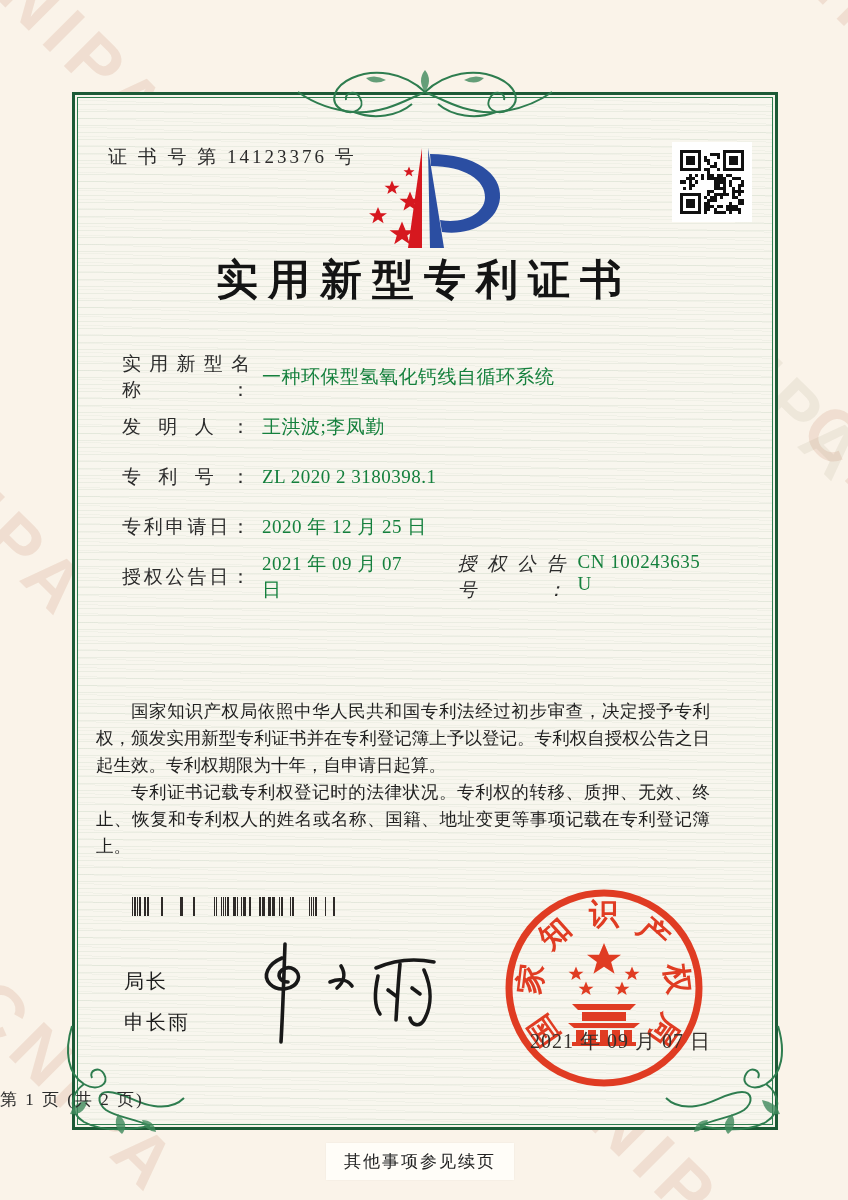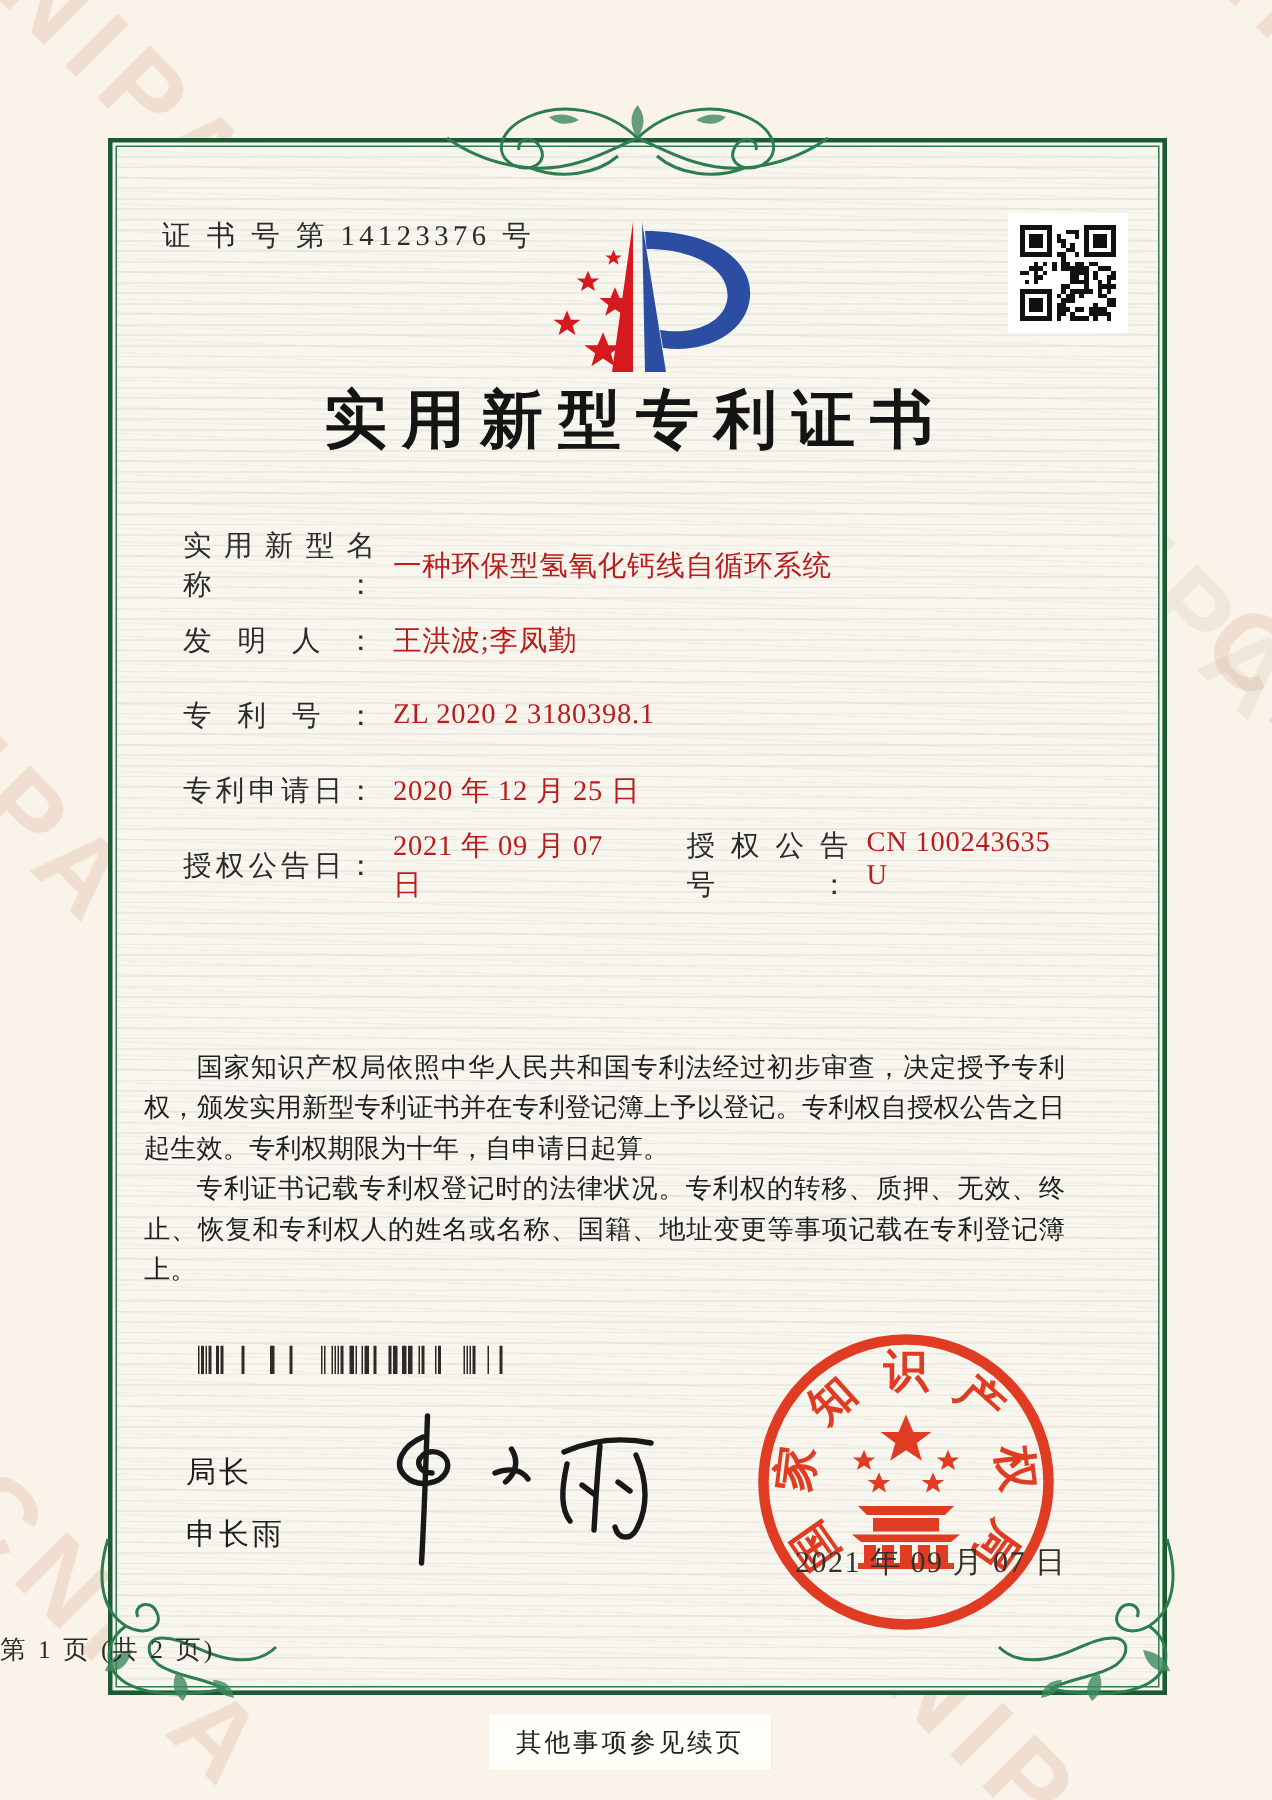--- a/index.html
+++ b/index.html
@@ -41,24 +41,24 @@
     position:absolute;left:0;top:252px;width:848px;text-align:center;
     font-size:42px;font-weight:bold;letter-spacing:10px;color:#141414;
   }
   
   .fields{position:absolute;left:122px;top:352px;width:580px;font-size:19px;}
   .field-row{height:50px;display:flex;align-items:center;}
   .f-label{
     display:inline-block;width:128px;text-align:justify;text-align-last:justify;
     -moz-text-align-last:justify;color:#2b2b2b;flex:none;
   }
-  .f-value{margin-left:12px;color:#b91c1c;letter-spacing:0.5px;}
+  .f-value{margin-left:12px;color:#15803d;letter-spacing:0.5px;}
   .grant-pair{display:flex;}
   .grant2{margin-left:42px;display:flex;}
-  .grant2 .f-label{width:108px;}
+  .grant2 .f-label{width:108px;font-style:italic;}
   
   .body-text{
     position:absolute;left:96px;top:698px;width:614px;
     font-size:17.5px;line-height:27px;text-align:justify;color:#1f1f1f;
     font-style:normal;
   }
   .body-text p{margin:0;text-indent:2em;}
   
   .barcode{position:absolute;left:120px;top:897px;width:218px;height:19px;}
   .signer{position:absolute;left:124px;top:968px;font-size:20px;color:#1e1e1e;letter-spacing:2px;}

